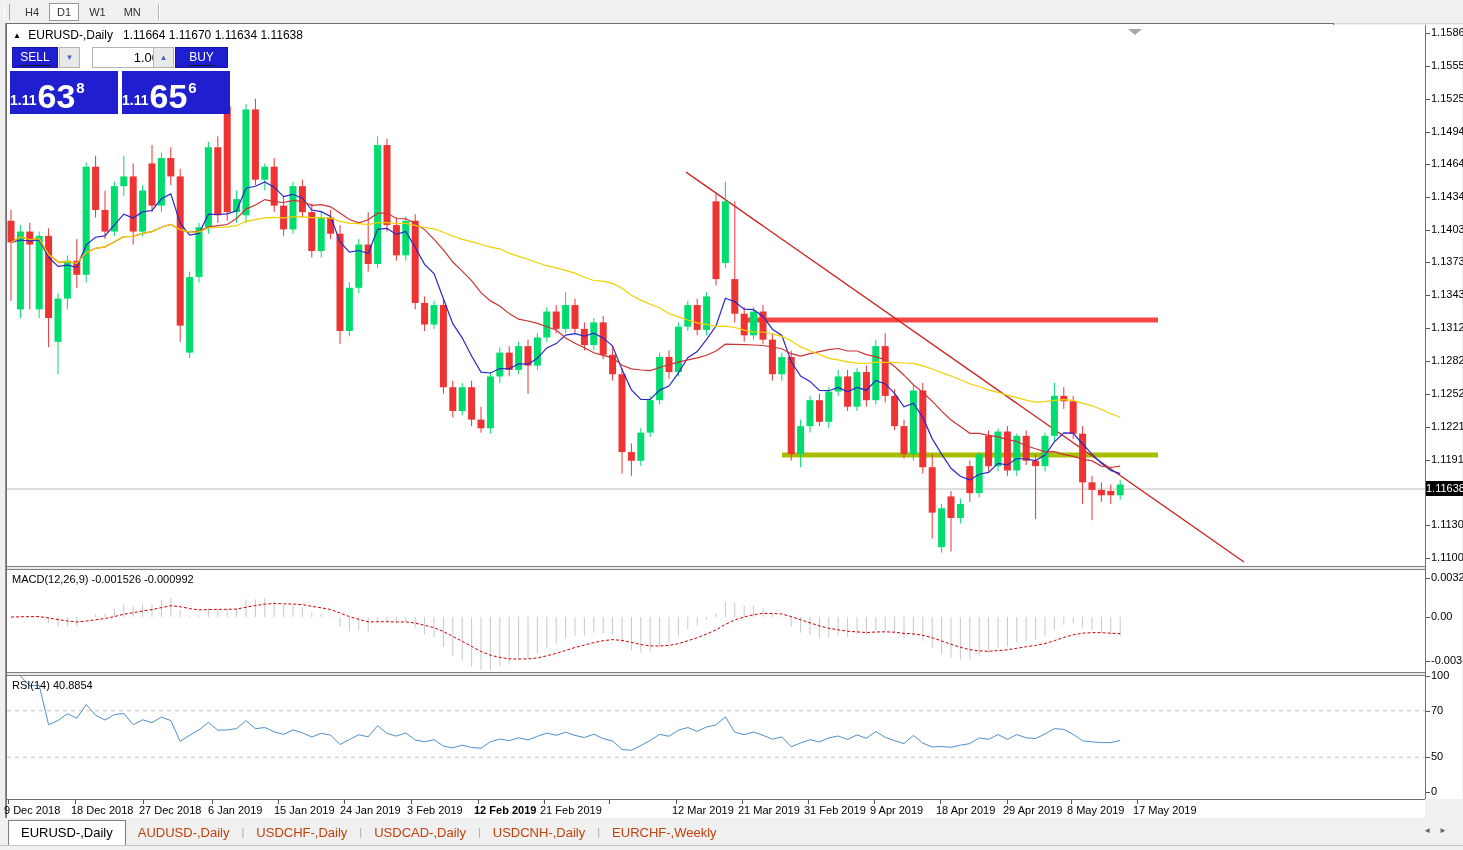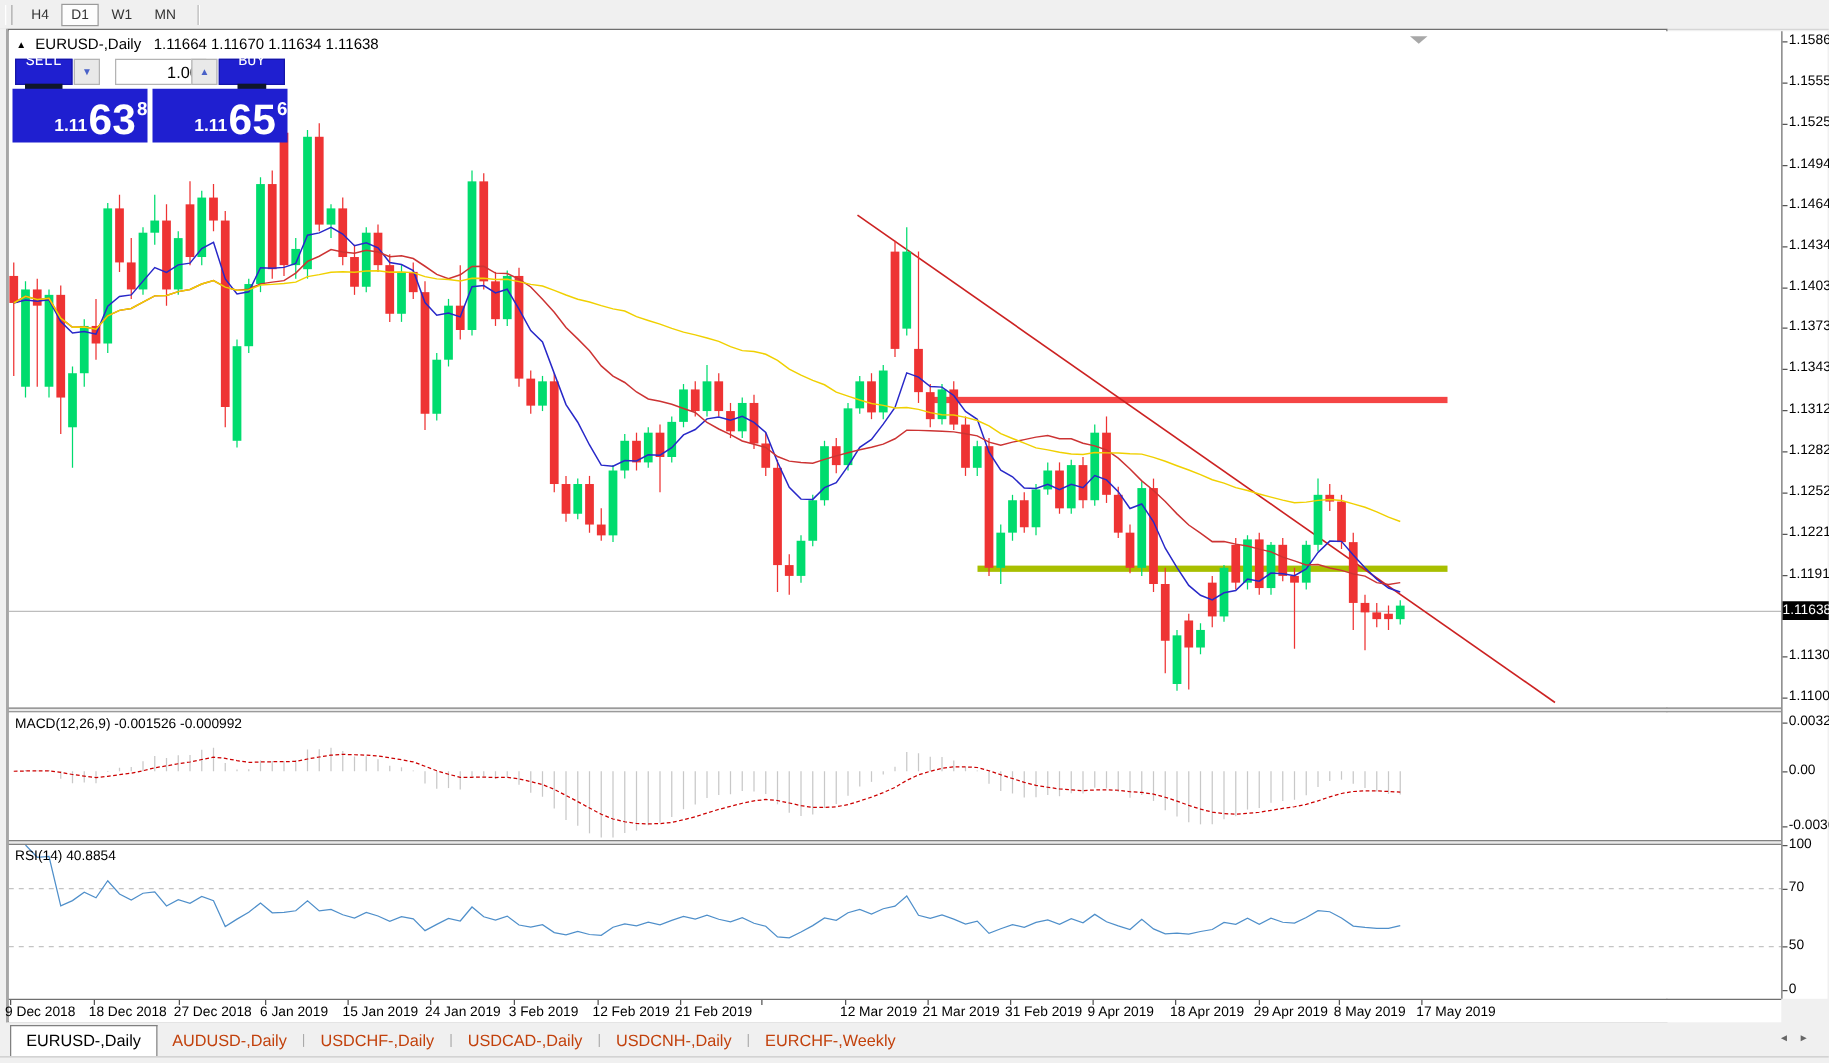--- a/index.html
+++ b/index.html
@@ -23,27 +23,27 @@
     border-top:1px solid #808080;border-bottom:1px solid #808080;box-sizing:border-box;}
   .sp1{top:542px;} .sp2{top:648px;}
   .chart-title{position:absolute;left:6px;top:3px;font-size:12px;color:#000;z-index:5;}
   .chart-title .tri{font-size:8px;vertical-align:1px;margin-right:4px;}
   .ind-label{position:absolute;left:5px;top:3px;font-size:11px;color:#000;z-index:5;}
   svg{position:absolute;left:0;top:0;}
   
   .oneclick{position:absolute;left:3px;top:22px;width:221px;height:67px;z-index:6;}
   .oc-btn{position:absolute;height:21px;background:#1f1fd0;color:#fff;font-size:12px;
     display:flex;align-items:center;justify-content:center;border:1px solid #1515a8;box-sizing:border-box;cursor:default;}
-  .oc-btn span{border-bottom:6px solid #0f172a;padding:0 1px 11px 1px;font-family:Liberation Mono, monospace;}
+  .oc-btn span{border-bottom:1px solid #0f172a;padding:0 1px 1px 1px;}
   .oc-spin{position:absolute;width:21px;height:21px;background:#e9e9e9;border:1px solid #b4b4b4;
     box-sizing:border-box;color:#4a62c8;font-size:8px;display:flex;align-items:center;justify-content:center;cursor:default;}
   .oc-qty{position:absolute;left:70px;top:0;width:73px;height:21px;border:1px solid #b4b4b4;
     box-sizing:border-box;font-size:13px;text-align:right;padding:0 5px 0 0;font-family:"Liberation Sans",sans-serif;margin-left:12px;}
   .oc-price{position:absolute;top:24px;width:108px;height:43px;background:#1f1fd0;color:#fff;
-    display:flex;align-items:flex-end;justify-content:flex-end;cursor:default;}
+    display:flex;align-items:flex-end;justify-content:flex-start;cursor:default;}
   .oc-price .sm{font-size:14px;font-weight:bold;margin:0 1px 6px 0;}
   .oc-price .big{font-size:34px;font-weight:bold;line-height:36px;}
   .oc-price .sup{font-size:15px;font-weight:bold;margin:2px 0 18px 1px;}
   
   .axis-col{position:absolute;left:1418px;top:1px;width:37px;height:774px;background:#fff;
     border-left:1px solid #6f6f6f;box-sizing:border-box;}
   .ax-label{position:absolute;left:5px;height:14px;font-size:11px;color:#000;white-space:nowrap;}
   .ax-tick{position:absolute;left:0;width:4px;height:1px;background:#555;}
   .price-tag{position:absolute;left:0;width:37px;height:15px;background:#000;color:#fff;
     font-size:11px;text-align:left;line-height:15px;}
@@ -508,21 +508,21 @@
       <div class="dt-label" style="left: 132px;">27 Dec 2018</div>
       <div class="dt-tick" style="left: 205px;"></div>
       <div class="dt-label" style="left: 201px; text-align: center;">6 Jan 2019</div>
       <div class="dt-tick" style="left: 271px;"></div>
       <div class="dt-label" style="left: 267px;">15 Jan 2019</div>
       <div class="dt-tick" style="left: 337px;"></div>
       <div class="dt-label" style="left: 333px;">24 Jan 2019</div>
       <div class="dt-tick" style="left: 404px;"></div>
       <div class="dt-label" style="left: 400px;">3 Feb 2019</div>
       <div class="dt-tick" style="left: 471px;"></div>
-      <div class="dt-label" style="left: 467px;">12 Feb 2019</div>
+      <div class="dt-label" style="left: 467px; font-weight: bold;">12 Feb 2019</div>
       <div class="dt-tick" style="left: 537px;"></div>
       <div class="dt-label" style="left: 533px;">21 Feb 2019</div>
       <div class="dt-tick" style="left: 602px;"></div>
       <div class="dt-label" style="left: 598px; margin-top: 16px;">3 Mar 2019</div>
       <div class="dt-tick" style="left: 669px;"></div>
       <div class="dt-label" style="left: 665px;">12 Mar 2019</div>
       <div class="dt-tick" style="left: 735px;"></div>
       <div class="dt-label" style="left: 731px;">21 Mar 2019</div>
       <div class="dt-tick" style="left: 801px;"></div>
       <div class="dt-label" style="left: 797px;">31 Feb 2019</div>

